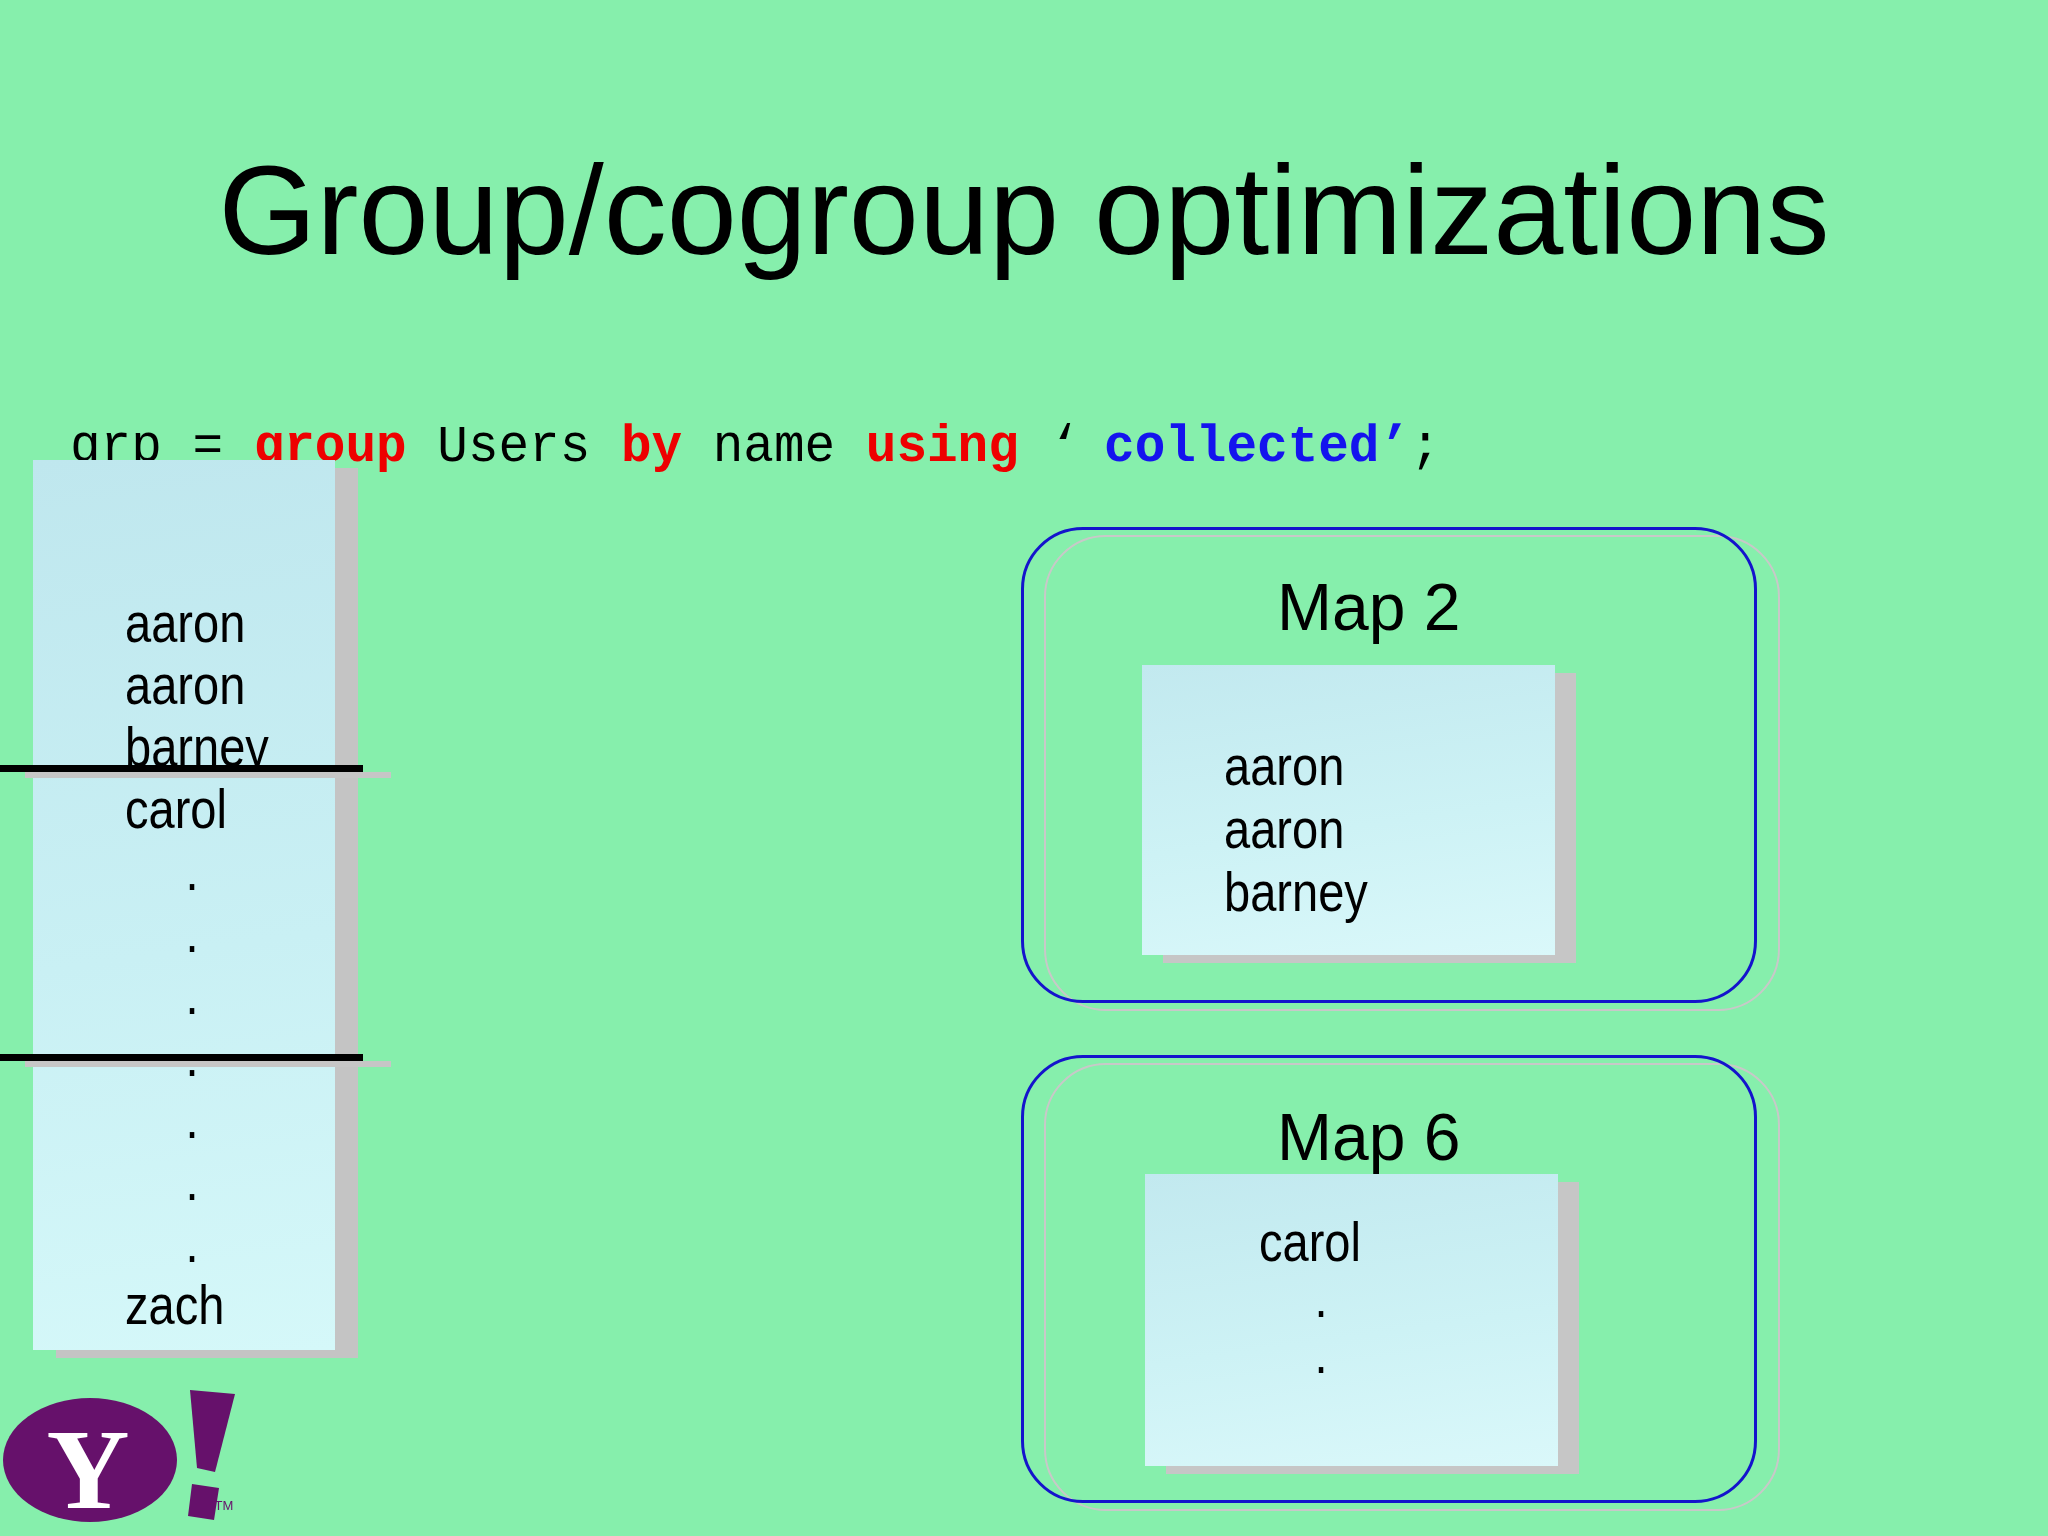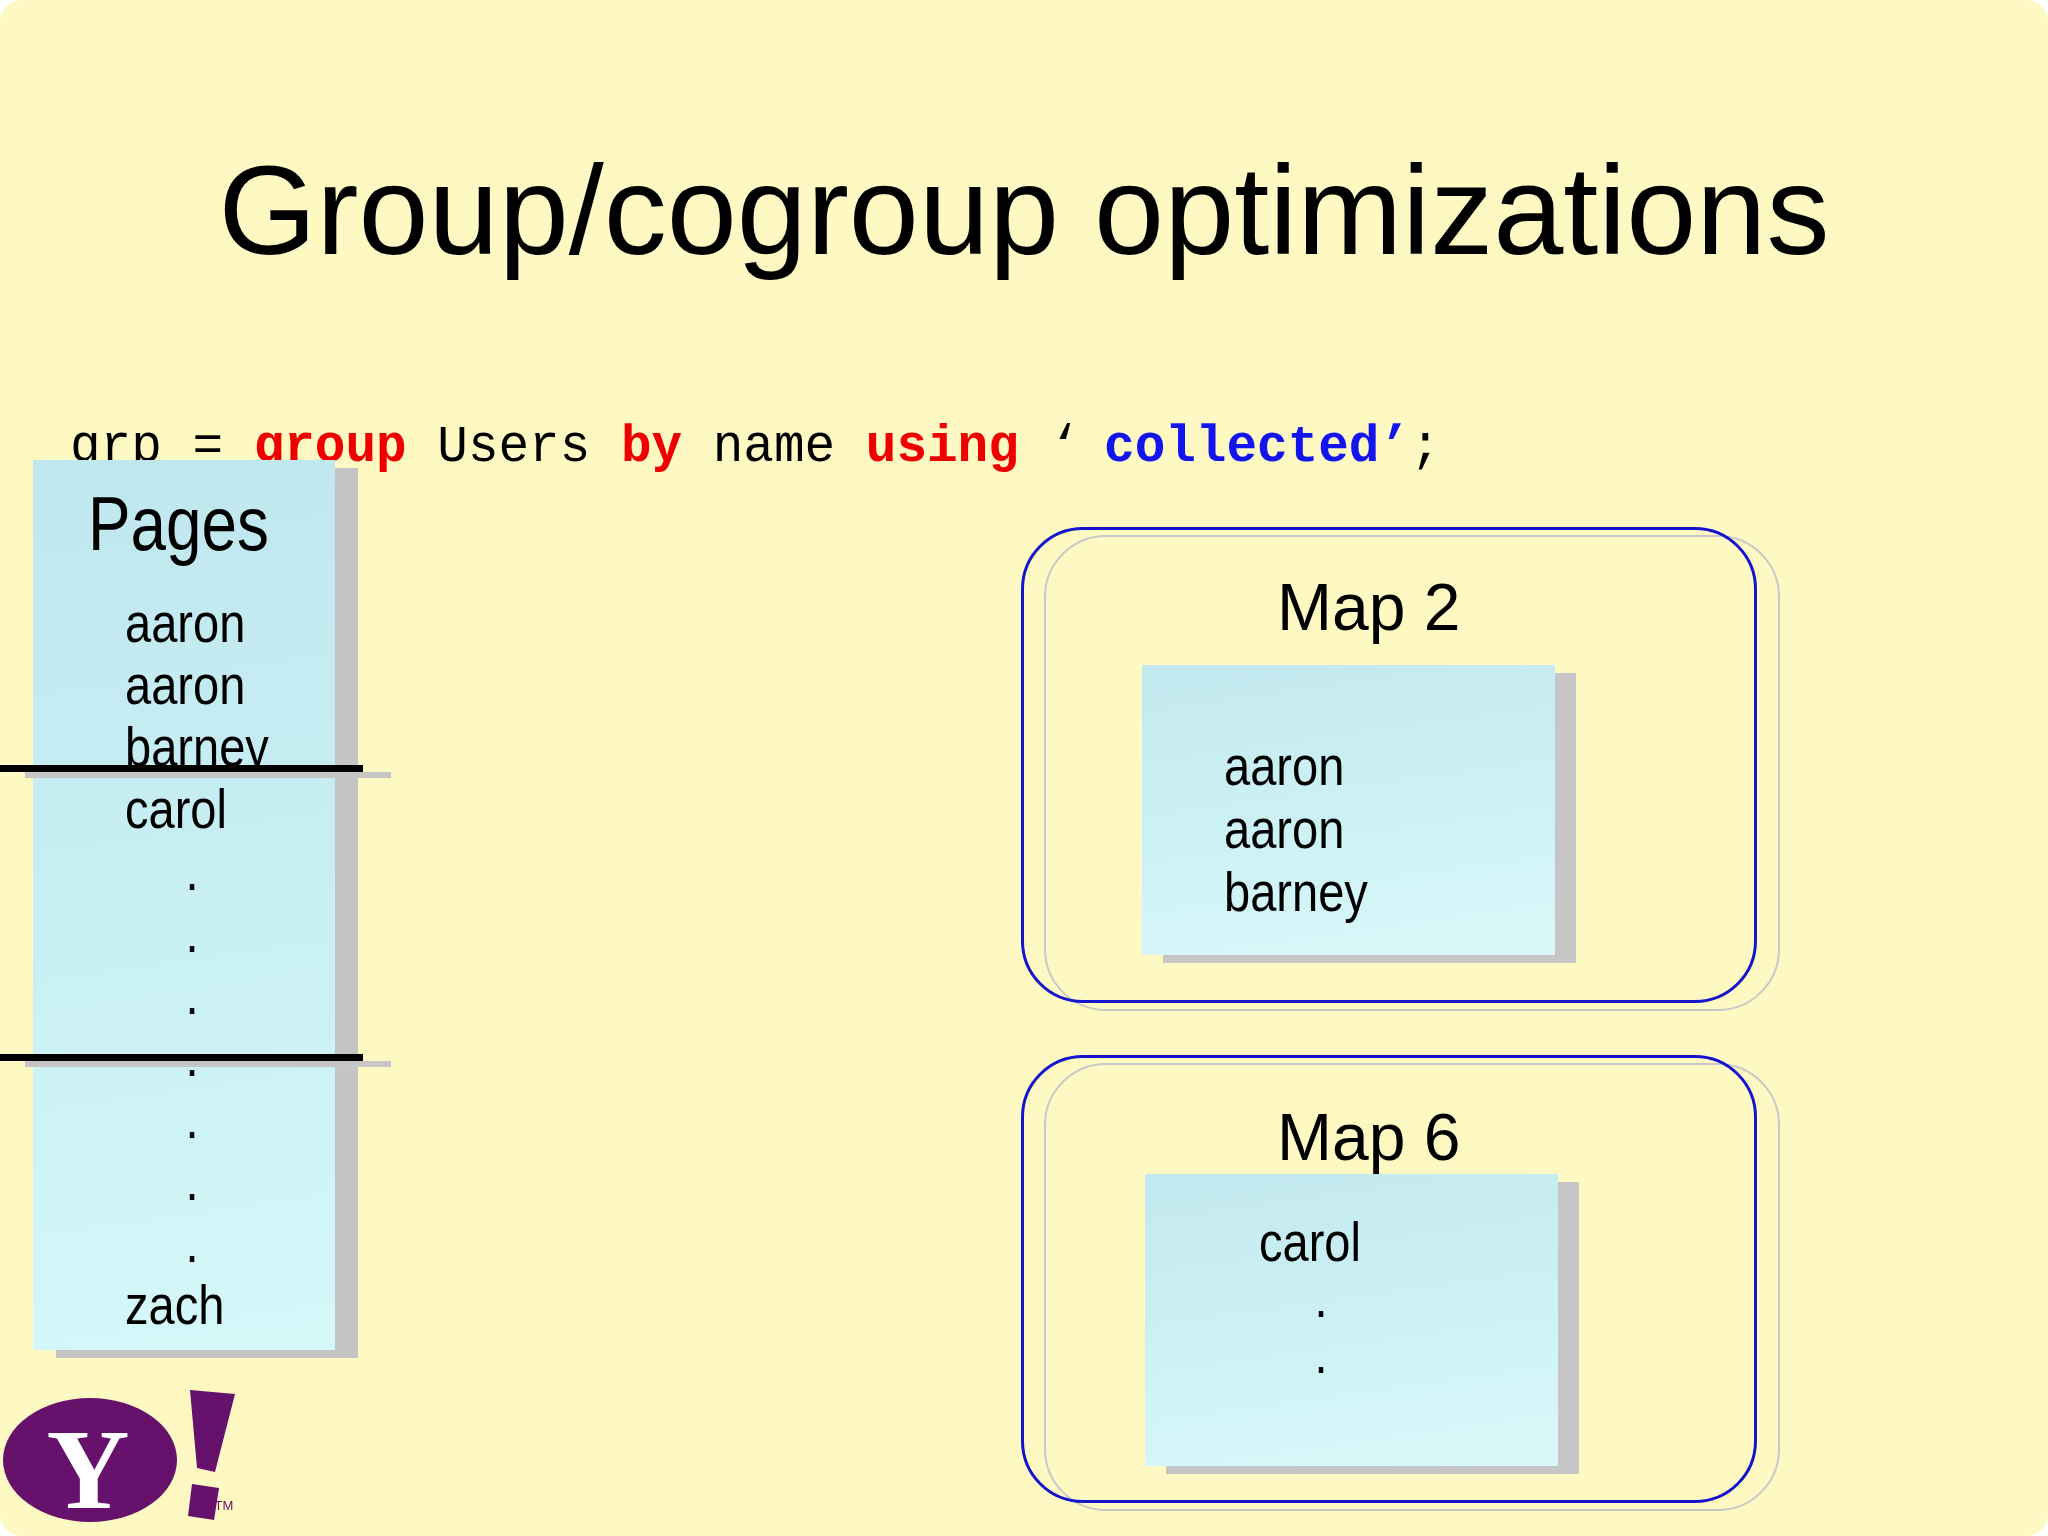--- a/index.html
+++ b/index.html
@@ -1,17 +1,17 @@
 <!DOCTYPE html>
 <html><head>
 <meta charset="utf-8">
 <style>
   html,body{margin:0;padding:0;background:#fff;}
-  #slide{position:relative;width:2048px;height:1536px;background:#fef9c3;overflow:hidden;
-         font-family:"Liberation Sans",sans-serif;color:#000;border-radius:22px;}
+  #slide{position:relative;width:2048px;height:1536px;background:#86efac;overflow:hidden;
+         font-family:"Liberation Sans",sans-serif;color:#000;}
   .abs{position:absolute;}
   
   .nw{display:inline-block;transform:scaleX(.84);transform-origin:0 0;white-space:pre;}
 
   #title{left:0;top:148px;width:2048px;text-align:center;font-size:126px;line-height:1;}
 
   #bullet{left:74px;top:325px;font-size:71px;line-height:1;white-space:nowrap;}
   #bullet .marker{display:inline-block;font-size:64px;vertical-align:6px;}
   #bullet .btxt{margin-left:28px;}
 
@@ -65,21 +65,20 @@
 
 <div id="slide">
 
   <div id="title" class="abs">Group/cogroup optimizations</div>
 
 
   <div id="code" class="abs"><span>grp = </span><span class="cr">group</span><span> Users </span><span class="cr">by</span><span> name </span><span class="cr">using</span><span> ‘</span><span class="cb">collected’</span><span>;</span></div>
 
   <div id="pages-shadow" class="abs"></div>
   <div id="pages-box" class="abs"></div>
-  <div id="pages-heading" class="abs"><span class="nw">Pages</span></div>
   <div id="pages-items" class="abs">
     <div class="pline"><span class="nw">aaron</span></div>
     <div class="pline"><span class="nw">aaron</span></div>
     <div class="pline"><span class="nw">barney</span></div>
     <div class="pline"><span class="nw">carol</span></div>
     <div class="pline"><span class="nw ind">.</span></div>
     <div class="pline"><span class="nw ind">.</span></div>
     <div class="pline"><span class="nw ind">.</span></div>
     <div class="pline"><span class="nw ind">.</span></div>
     <div class="pline"><span class="nw ind">.</span></div>

